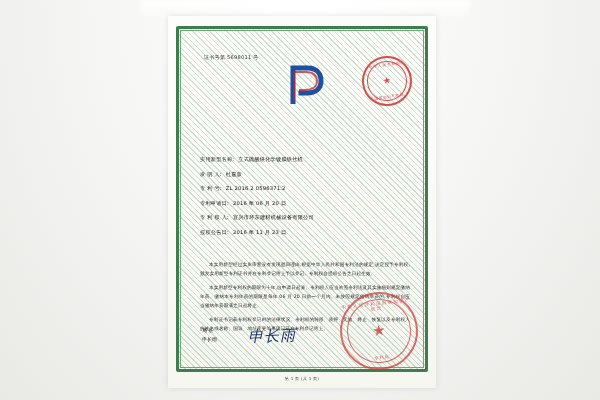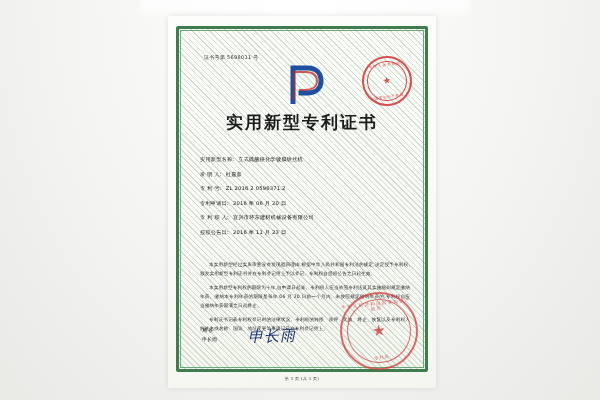--- a/index.html
+++ b/index.html
@@ -283,21 +283,20 @@
       </svg>
     </div>
 
     <div id="seal-top">
       <div class="ring"></div>
       <div class="t1">中华人民共和国</div>
       <div class="star">★</div>
       <div class="t2">国家知识产权局</div>
     </div>
 
-    <div class="doc-title">实用新型专利证书</div>
 
     <div class="fields">
       <div class="field-row">
         <span class="field-label">实用新型名称:</span>
         <span class="field-value">立式硫酸镁化学镀膜铁丝机</span>
       </div>
       <div class="field-row">
         <span class="field-label">发 明 人:</span>
         <span class="field-value">杜嘉彦</span>
       </div>

